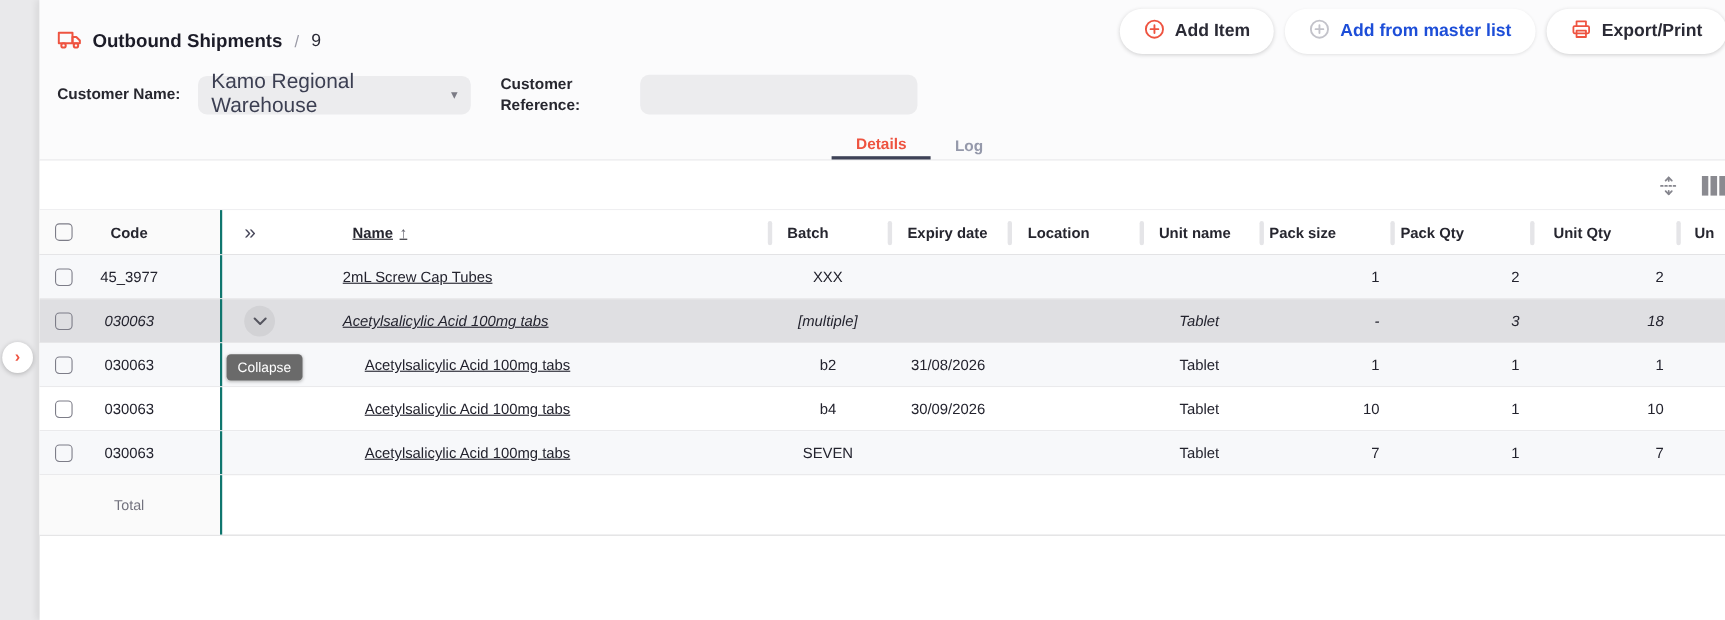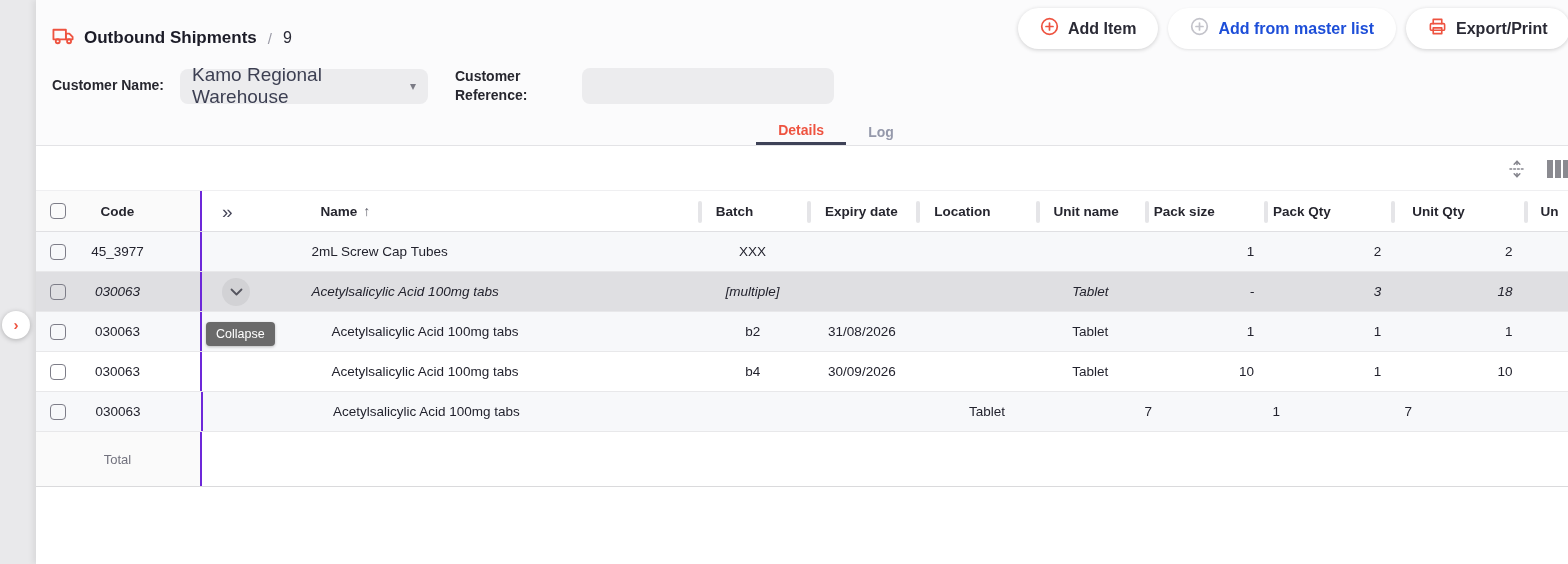--- a/index.html
+++ b/index.html
@@ -54,23 +54,23 @@
   .t-row, .t-head, .t-total { display:flex; width:1577px; }
   .t-head { height:42px; border-top:1px solid #efeff1; border-bottom:1px solid #e0e0e3; font-weight:600; color:#26262f; }
   .t-row  { height:40px; border-bottom:1px solid #e8e8ea; background:#fff; }
   .t-row.stripe { background:#f7f8fa; }
   .t-row.selected { background:#dfdfe2; }
   .t-row.italic { font-style:italic; }
   .t-total { height:55px; border-bottom:1px solid #dadadc; color:#72727e; font-size:13px; }
 
   .c { display:flex; align-items:center; }
   .c-check   { width:44px;  justify-content:center; }
-  .c-code    { width:123px; justify-content:center; padding-right:45px; border-right:2px solid #6d28d9; }
+  .c-code    { width:123px; justify-content:center; padding-right:45px; border-right:2px solid #0f766e; }
   .c-exp     { width:107px; padding-left:20px; }
-  .c-name    { width:392px; padding-left:3px; }
+  .c-name    { width:392px; padding-left:3px;text-decoration:underline; }
   .c-name.indent { padding-left:23px; }
   .c-batch   { width:110px; justify-content:center; }
   .c-expiry  { width:110px; justify-content:center; }
   .c-loc     { width:120px; justify-content:center; }
   .c-unit    { width:110px; justify-content:center; }
   .c-psize   { width:120px; justify-content:flex-end; padding-right:10px; }
   .c-pqty    { width:128px; justify-content:flex-end; padding-right:10px; }
   .c-uqty    { width:133px; justify-content:flex-end; padding-right:11px; }
   .c-un      { width:90px;  padding-left:17px; }
 
@@ -318,20 +318,21 @@
     <div class="c c-exp">
       <button class="expander-btn" style="visibility: hidden;">
         <span>
           <svg width="13" height="8" viewBox="0 0 13 8" fill="none" stroke="#55555f" stroke-width="1.8" stroke-linecap="round" stroke-linejoin="round">
                   <path d="M1.5 1.5 6.5 6.5 11.5 1.5"></path>
                 </svg>
         </span>
       </button>
     </div>
     <div class="c c-name indent">Acetylsalicylic Acid 100mg tabs</div>
+    <div class="c c-batch">SEVEN</div>
     <div class="c c-expiry"></div>
     <div class="c c-loc"></div>
     <div class="c c-unit">Tablet</div>
     <div class="c c-psize">7</div>
     <div class="c c-pqty">1</div>
     <div class="c c-uqty">7</div>
     <div class="c c-un"></div>
   </div>
 </div>
 

